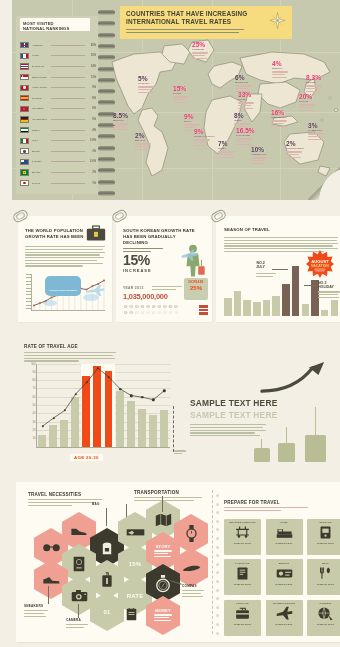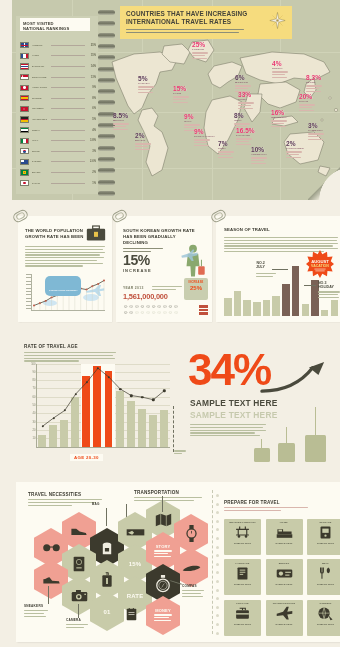--- a/index.html
+++ b/index.html
@@ -625,21 +625,21 @@
       <rect x="28" y="34" width="10" height="13" rx="1.4" fill="#e06b52"></rect>
       <line x1="33" y1="24" x2="33" y2="34" stroke="#8aa86e" stroke-width="1.6"></line>
       <path d="M2,18 L14,14 L20,8 L22,9 L19,15 L27,13 L27,17 L19,19 L21,26 L18,26 L13,20 L3,21 Z" fill="#9fc5d8" opacity=".85"></path>
     </svg>
 
     <div style="position:absolute;left:7px;top:70px;font-size:3.4px;font-weight:bold;color:#7b7d65;letter-spacing:.3px">YEAR 2013</div>
     <div style="position:absolute;left:36px;top:70px;width:30px">
       <span class="fakeline" style="width:100%"></span>
           <span class="fakeline" style="width:80%"></span>
     </div>
-    <div style="position:absolute;left:7px;top:76px;font-size:7.4px;font-weight:bold;color:#c0503c;letter-spacing:-.2px">1,561,000,000</div>
+    <div style="position:absolute;left:7px;top:76px;font-size:7.4px;font-weight:bold;color:#c0503c;letter-spacing:-.2px">1,035,000,000</div>
 
     <div class="inc-badge">
       <div style="font-size:2.6px;font-weight:bold;color:#ef4a18;letter-spacing:.2px">INCREASE</div>
       <div style="font-size:6px;font-weight:bold;color:#ef4a18;margin-top:1px">25%</div>
     </div>
 
     <div class="ppl">
       <div>☺☺☺☺☺☺☺☺☺☺</div>
       <div>☺☺<span class="pale">☺☺☺☺☺☺☺☺</span></div>
     </div>
@@ -783,21 +783,20 @@
         </div>
     <div class="agetag">AGE 20-30</div>
     <div style="position:absolute;right:-14px;bottom:4px;width:12px">
       <span class="fakeline" style="width:100%"></span>
           <span class="fakeline" style="width:70%"></span>
     </div>
     <div style="position:absolute;right:-2px;bottom:8px;width:0;border-left:.7px dashed #6f7160;height:46px"></div>
   </div>
 </div>
 
-<div class="big34">34%</div>
 <div class="st1">SAMPLE TEXT HERE</div>
 <div class="st2">SAMPLE TEXT HERE</div>
 <div class="s3body">
   <span class="fakeline" style="width:100%"></span>
       <span class="fakeline" style="width:96%"></span>
   <span class="fakeline" style="width:100%"></span>
       <span class="fakeline" style="width:86%"></span>
   <span class="fakeline" style="width:92%"></span>
 </div>
 

